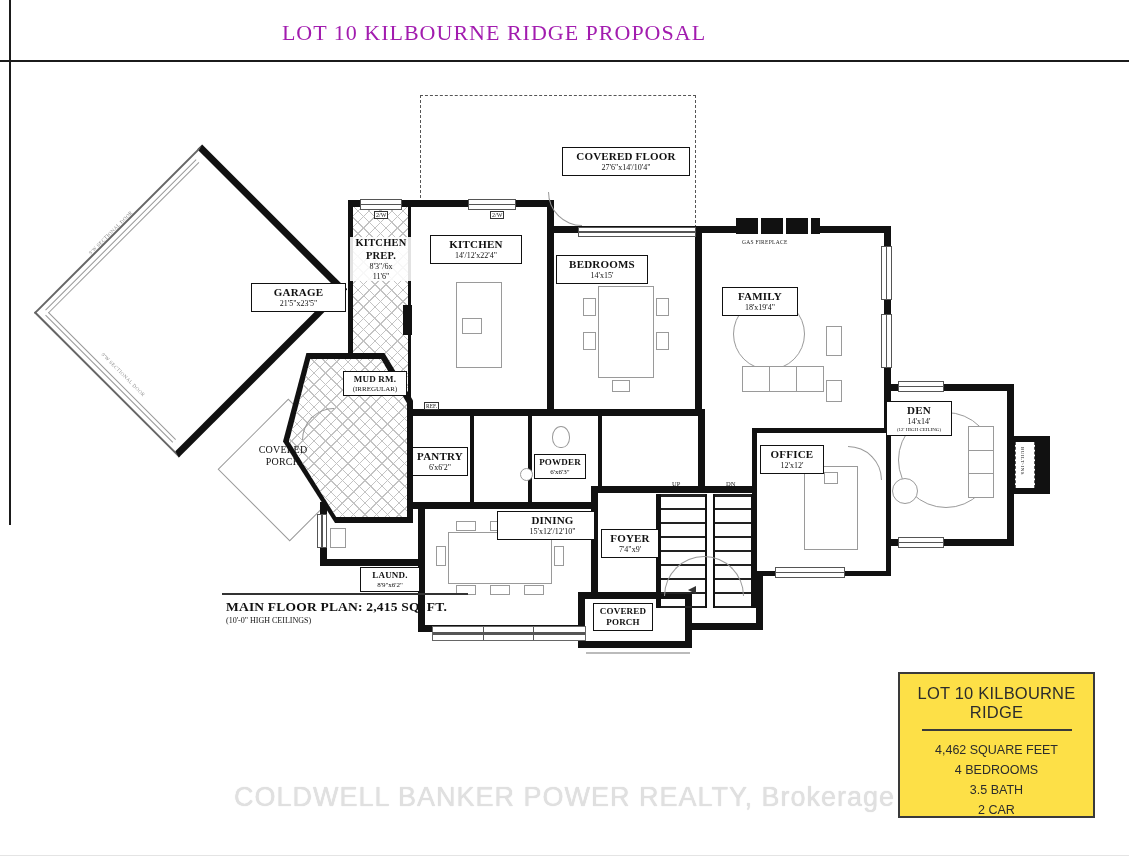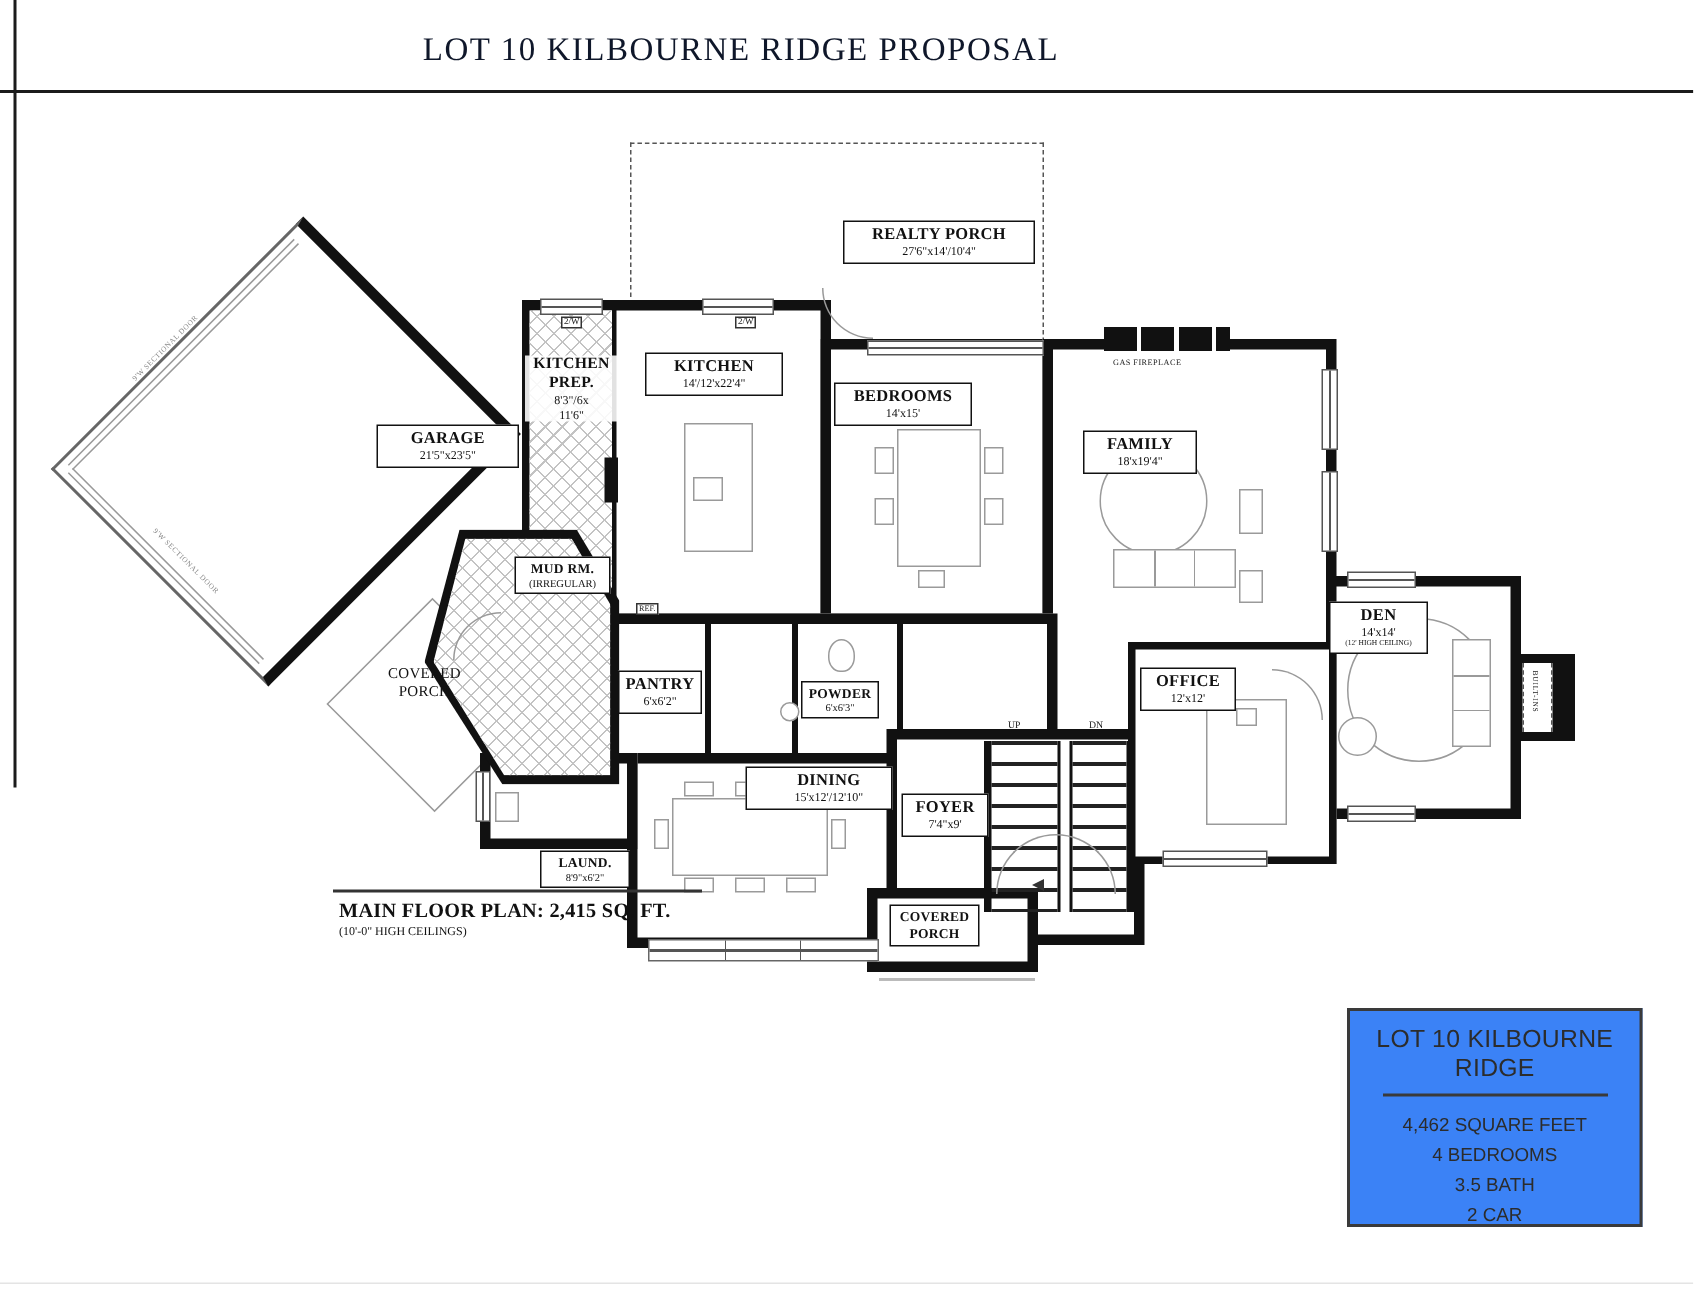--- a/index.html
+++ b/index.html
@@ -1,21 +1,21 @@
 <!DOCTYPE html>
 <html><head>
 <meta charset="utf-8">
 <style>
   html,body{margin:0;padding:0;background:#fff;}
   .page{position:relative;width:1129px;height:861px;background:#fff;overflow:hidden;
         font-family:"Liberation Serif",serif;}
 
   
   .title{position:absolute;left:0;top:20px;width:988px;text-align:center;
-         font-size:22px;letter-spacing:1px;color:#0f172a;}
+         font-size:22px;letter-spacing:1px;color:#a21caf;}
   .toprule{position:absolute;left:0;top:60px;width:1129px;height:2px;background:#1b1b1b;z-index:9;}
   .leftrule{position:absolute;left:9px;top:0;width:2px;height:525px;background:#1b1b1b;z-index:9;}
   .botrule{position:absolute;left:0;top:855px;width:1129px;height:1px;background:#e4e4e4;}
 
   
   .logo{position:absolute;left:12px;top:8px;z-index:3;}
   .logo-box{width:86px;height:106px;border:14px solid #b7b7ba;background:#fff;
             display:flex;align-items:center;justify-content:center;box-sizing:border-box;}
   .logo-r{font-family:"Liberation Serif",serif;font-weight:bold;font-size:78px;color:#b7b7ba;line-height:1;}
   .logo-word{margin-top:6px;font-family:"Liberation Sans",sans-serif;font-size:21px;
@@ -89,21 +89,21 @@
   .vert{writing-mode:vertical-rl;font-size:5px;letter-spacing:.5px;}
   .diag{color:#888;font-size:5px;letter-spacing:.4px;white-space:nowrap;}
 
   .floornote{position:absolute;left:226px;top:599px;z-index:6;color:#111;}
   .floornote .fline{position:absolute;left:-4px;top:-6px;width:246px;height:2px;background:#333;}
   .fmain{font-size:13.5px;font-weight:bold;letter-spacing:.2px;}
   .fsub{font-size:8px;margin-top:1px;}
 
   
   .infobox{position:absolute;left:898px;top:672px;width:193px;height:142px;border:2px solid #3a3a3a;
-           background:#3b82f6;z-index:6;text-align:center;font-family:"Liberation Sans",sans-serif;color:#2c2c2c;}
+           background:#fde047;z-index:6;text-align:center;font-family:"Liberation Sans",sans-serif;color:#2c2c2c;}
   .ib-title{font-size:16.5px;margin-top:10px;letter-spacing:.2px;}
   .ib-rule{width:150px;height:2px;background:#3a3a3a;margin:7px auto 9px auto;}
   .ib-line{font-size:12.5px;line-height:1.6;}
 
   .watermark{position:absolute;left:0;top:782px;width:1129px;text-align:center;z-index:7;
              font-family:"Liberation Sans",sans-serif;font-size:27px;color:#e0e0e0;
              text-shadow:0 0 1px #d0d0d0;letter-spacing:1px;}
 </style>
 </head>
 <body>
@@ -199,21 +199,21 @@
   <div class="furn" style="left:490px;top:585px;width:20px;height:10px;"></div>
   <div class="furn" style="left:524px;top:585px;width:20px;height:10px;"></div>
   <div class="furn" style="left:436px;top:546px;width:10px;height:20px;"></div>
   <div class="furn" style="left:554px;top:546px;width:10px;height:20px;"></div>
   <div class="furn" style="left:552px;top:426px;width:18px;height:22px;border-radius:50% 50% 45% 45%;"></div>
   <div class="furn round" style="left:520px;top:468px;width:13px;height:13px;"></div>
   <div class="furn" style="left:330px;top:528px;width:16px;height:20px;"></div>
   <div style="position:absolute;left:586px;top:652px;width:104px;height:2px;background:#bbb;z-index:2;"></div>
 
   <div class="rlabel boxed" style="left:562px;top:147px;width:128px;">
-    <div class="rname">REALTY PORCH</div>
+    <div class="rname">COVERED FLOOR</div>
     <div class="rdims">27'6"x14'/10'4"</div>
   </div>
   <div class="rlabel boxed" style="left:251px;top:283px;width:95px;">
     <div class="rname">GARAGE</div>
     <div class="rdims">21'5"x23'5"</div>
   </div>
   <div class="rlabel" style="left:350px;top:237px;width:62px;background:rgba(255,255,255,.88);">
     <div class="rname" style="font-size:10.5px;">KITCHEN</div>
     <div class="rname" style="font-size:10.5px;">PREP.</div>
     <div class="rdims">8'3"/6x</div>
@@ -289,14 +289,15 @@
 
   <div class="infobox">
     <div class="ib-title">LOT 10 KILBOURNE RIDGE</div>
     <div class="ib-rule"></div>
     <div class="ib-line">4,462 SQUARE FEET</div>
     <div class="ib-line">4 BEDROOMS</div>
     <div class="ib-line">3.5 BATH</div>
     <div class="ib-line">2 CAR</div>
   </div>
 
+  <div class="watermark">COLDWELL BANKER POWER REALTY, Brokerage</div>
 
 </div>
 
 </body></html>

